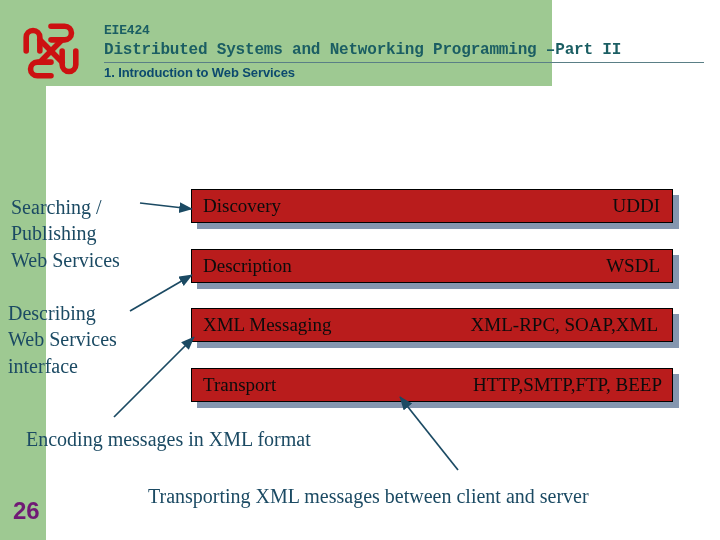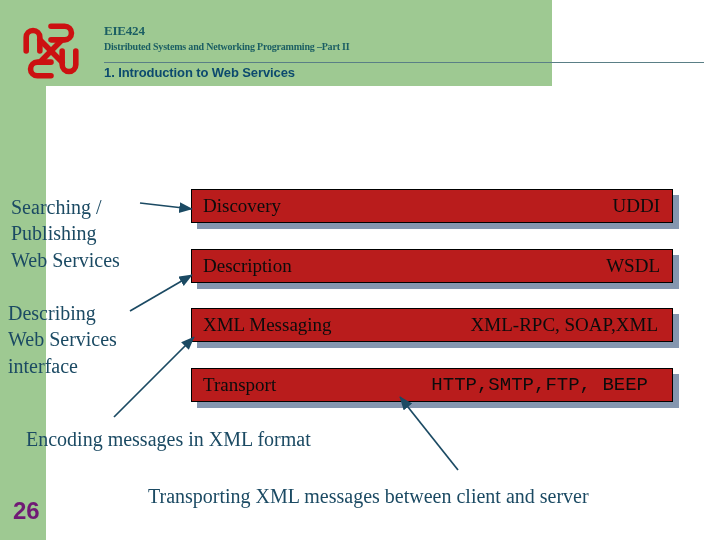--- a/index.html
+++ b/index.html
@@ -44,34 +44,34 @@
     top: 18px;
     width: 62px;
     height: 66px;
   }
 
   
   .hdr-course {
     position: absolute;
     left: 104px;
     top: 23px;
-    font-family: Liberation Serif, serif;
+    font-family: Liberation Mono, monospace;
     font-weight: bold;
     font-size: 13px;
     color: #1b5e63;
     letter-spacing: -0.2px;
     white-space: nowrap;
   }
   .hdr-subject {
     position: absolute;
     left: 104px;
     top: 41px;
-    font-family: Liberation Serif, serif;
-    font-weight: bold;
-    font-size: 10px;
+    font-family: Liberation Mono, monospace;
+    font-weight: bold;
+    font-size: 16px;
     color: #1b5e63;
     letter-spacing: -0.2px;
     white-space: nowrap;
   }
   .hdr-rule {
     position: absolute;
     left: 104px;
     top: 62px;
     width: 600px;
     height: 1px;
@@ -123,21 +123,21 @@
   }
   .bar .bar-left  { left: 11px; }
   .bar .bar-right { right: 12px; }
 
   #bar-discovery  { left: 191px; top: 189px; width: 482px; }
   #bar-description{ left: 191px; top: 249px; width: 482px; }
   #bar-xml        { left: 191px; top: 308px; width: 482px; }
   #bar-transport  { left: 191px; top: 368px; width: 482px; }
 
   #bar-xml .bar-right       { right: 14px; }
-  #bar-transport .bar-right { right: 24px; font-family: Liberation Mono, monospace; }
+  #bar-transport .bar-right { right: 10px; }
 
   
   .annot {
     position: absolute;
     font-family: "Liberation Serif", serif;
     font-size: 20px;
     color: #1b4a63;
     line-height: 1.32;
     white-space: pre-line;
   }

